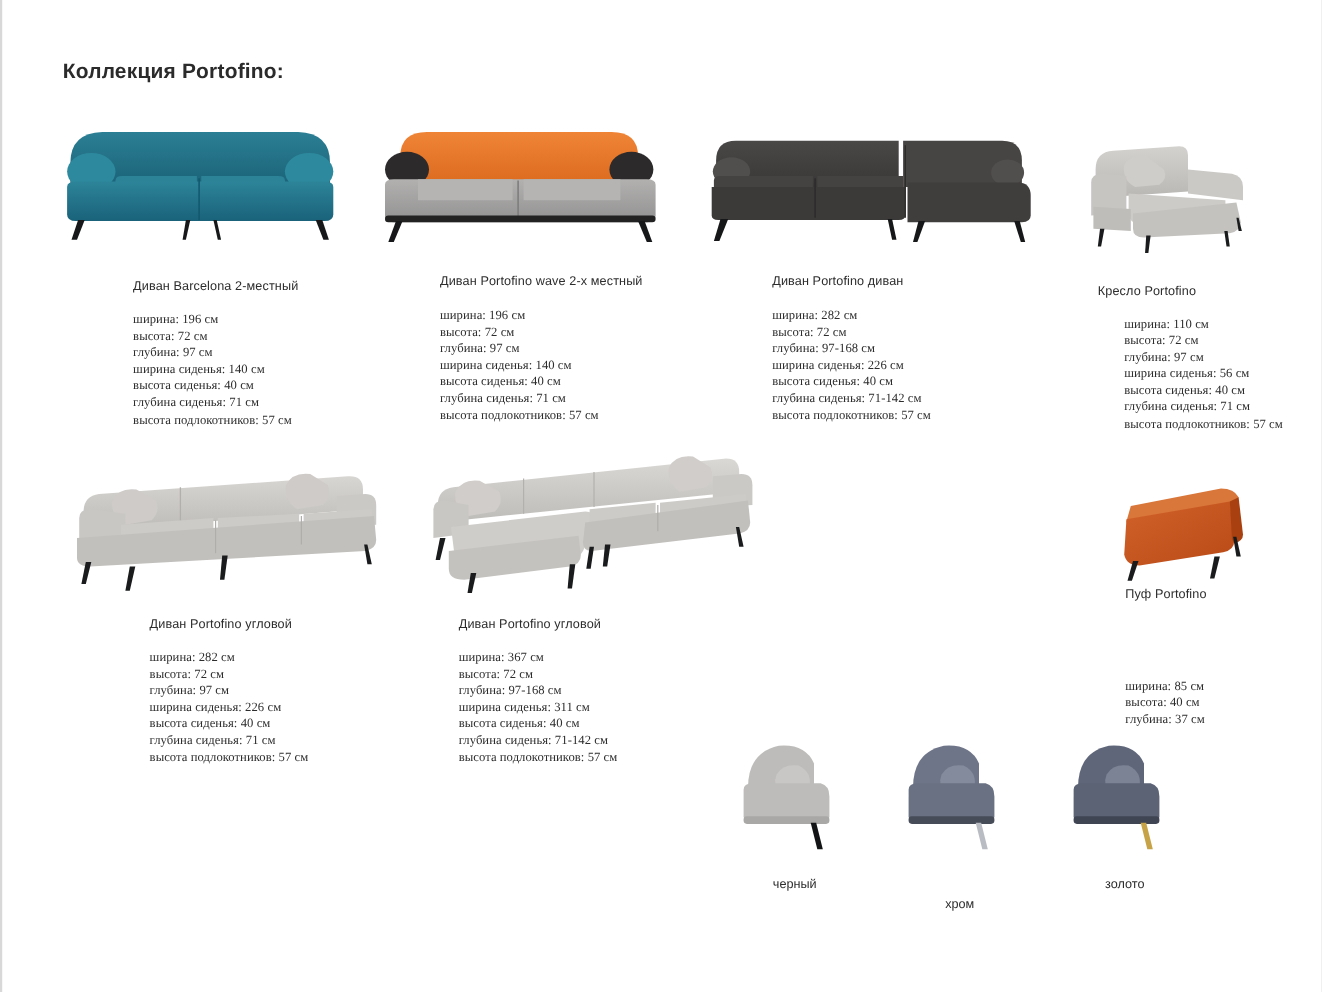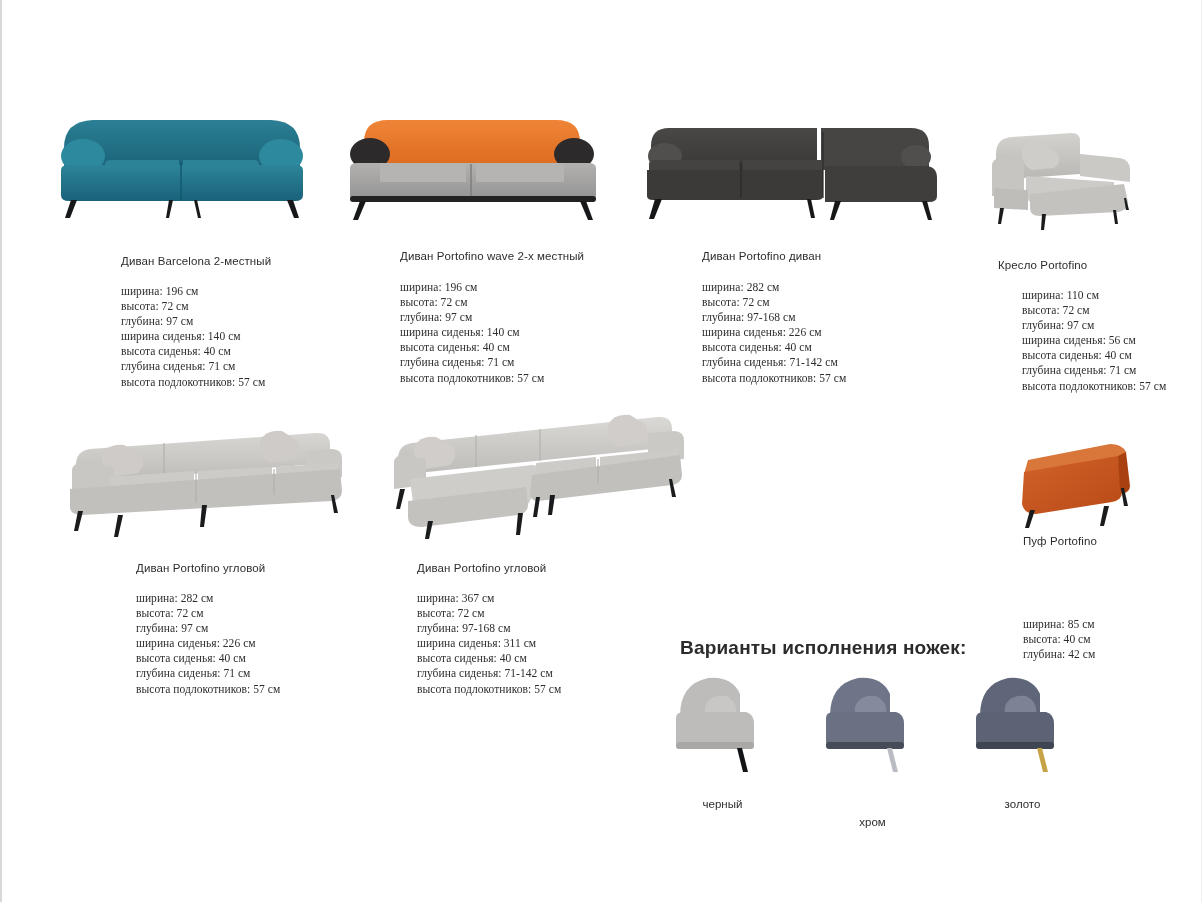--- a/index.html
+++ b/index.html
@@ -61,20 +61,21 @@
 
   
   .stage { position: absolute; }
   .stage svg { display: block; }
 </style>
 </head>
 <body>
 
 <div class="page">
 
+  <div class="h-main" style="left:55px; top:55px;">Коллекция Portofino:</div>
 
   <div class="stage" style="left:45px; top:108px;">
     <svg width="270" height="118" viewBox="0 0 270 118">
       <defs>
         <linearGradient id="tealA" x1="0" y1="0" x2="0" y2="1">
           <stop offset="0" stop-color="#2b7f94"></stop>
             <stop offset="1" stop-color="#1b6277"></stop>
         </linearGradient>
         <linearGradient id="tealB" x1="0" y1="0" x2="0" y2="1">
           <stop offset="0" stop-color="#2d8499"></stop>
@@ -352,24 +353,23 @@
     <div>ширина сиденья: 311 см</div>
     <div>высота сиденья: 40 см</div>
     <div>глубина сиденья: 71-142 см</div>
     <div>высота подлокотников: 57 см</div>
   </div>
 
   <div class="prod-title" style="left:1021px; top:535px;">Пуф Portofino</div>
   <div class="spec-list" style="left:1021px; top:592px;margin-top:25px;">
     <div>ширина: 85 см</div>
     <div>высота: 40 см</div>
-    <div>глубина: 42 см</div>
-  </div>
-
-  <div class="h-main" style="left:678px; top:637px;">Варианты исполнения ножек:</div>
+    <div>глубина: 37 см</div>
+  </div>
+
 
   <div class="stage" style="left:668px; top:668px;">
     <svg width="105" height="112" viewBox="0 0 105 112">
       <path d="M10 48 Q10 16 38 10 Q62 8 70 26 L70 48 L10 48 Z" fill="#bdbcba"></path>
       <path d="M36 36 Q42 26 56 28 Q68 34 66 46 L40 52 Q32 46 36 36 Z" fill="#c9c7c5"></path>
       <path d="M6 50 Q6 44 14 44 L76 44 Q84 46 84 56 L84 74 Q84 80 76 80 L14 80 Q6 80 6 74 Z" fill="#bdbcba"></path>
       <rect x="6" y="74" width="78" height="7" rx="3" fill="#a9a8a6"></rect>
       <path d="M72 80 L78 104 L73 104 L67 80 Z" fill="#131415"></path>
     </svg>
   </div>

